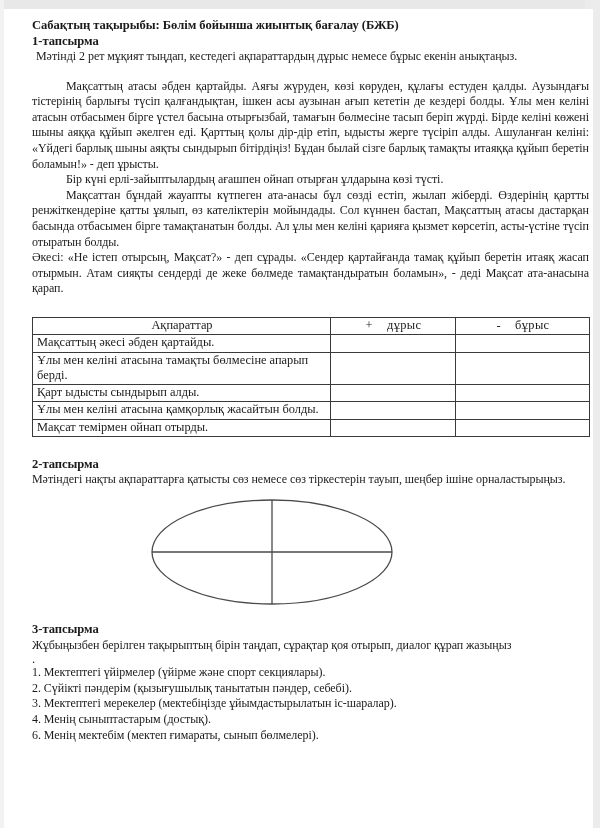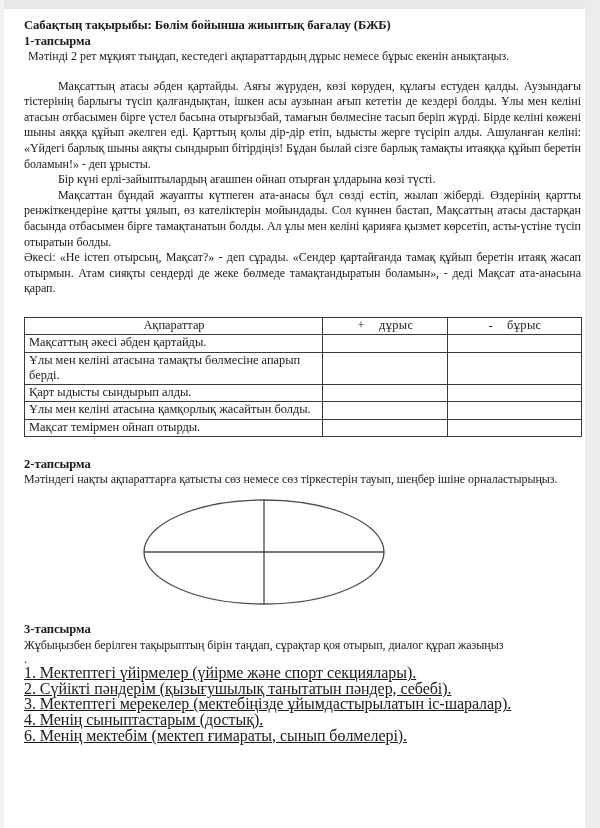--- a/index.html
+++ b/index.html
@@ -33,21 +33,21 @@
   }
   .scan-edge-left {
     position: absolute;
     top: 0; left: 0;
     width: 4px; height: 828px;
     background: #f2f2f2;
   }
   .sheet {
     position: absolute;
     top: 9px;
-    left: 4px;
+    left: 12px;
     width: 581px;
     height: 819px;
     background: #ffffff;
   }
   .content {
     position: absolute;
     left: 20px;
     top: 9px;
     width: 557px;
   }
@@ -106,25 +106,24 @@
     width: 557px;
     height: 118px;
   }
   .diagram-wrap svg {
     position: absolute;
     left: 110px;
     top: 0;
   }
 
   .list-line {
-    font-size: 16px;
+    font-size: 12px;
     line-height: 15.6px;
     margin: 0;
     letter-spacing: -0.05px;
-    text-decoration: underline;
   }
   .dot-line {
     font-size: 12.6px;
     line-height: 12px;
     margin: 0;
   }
 </style>
 </head>
 <body>
 

